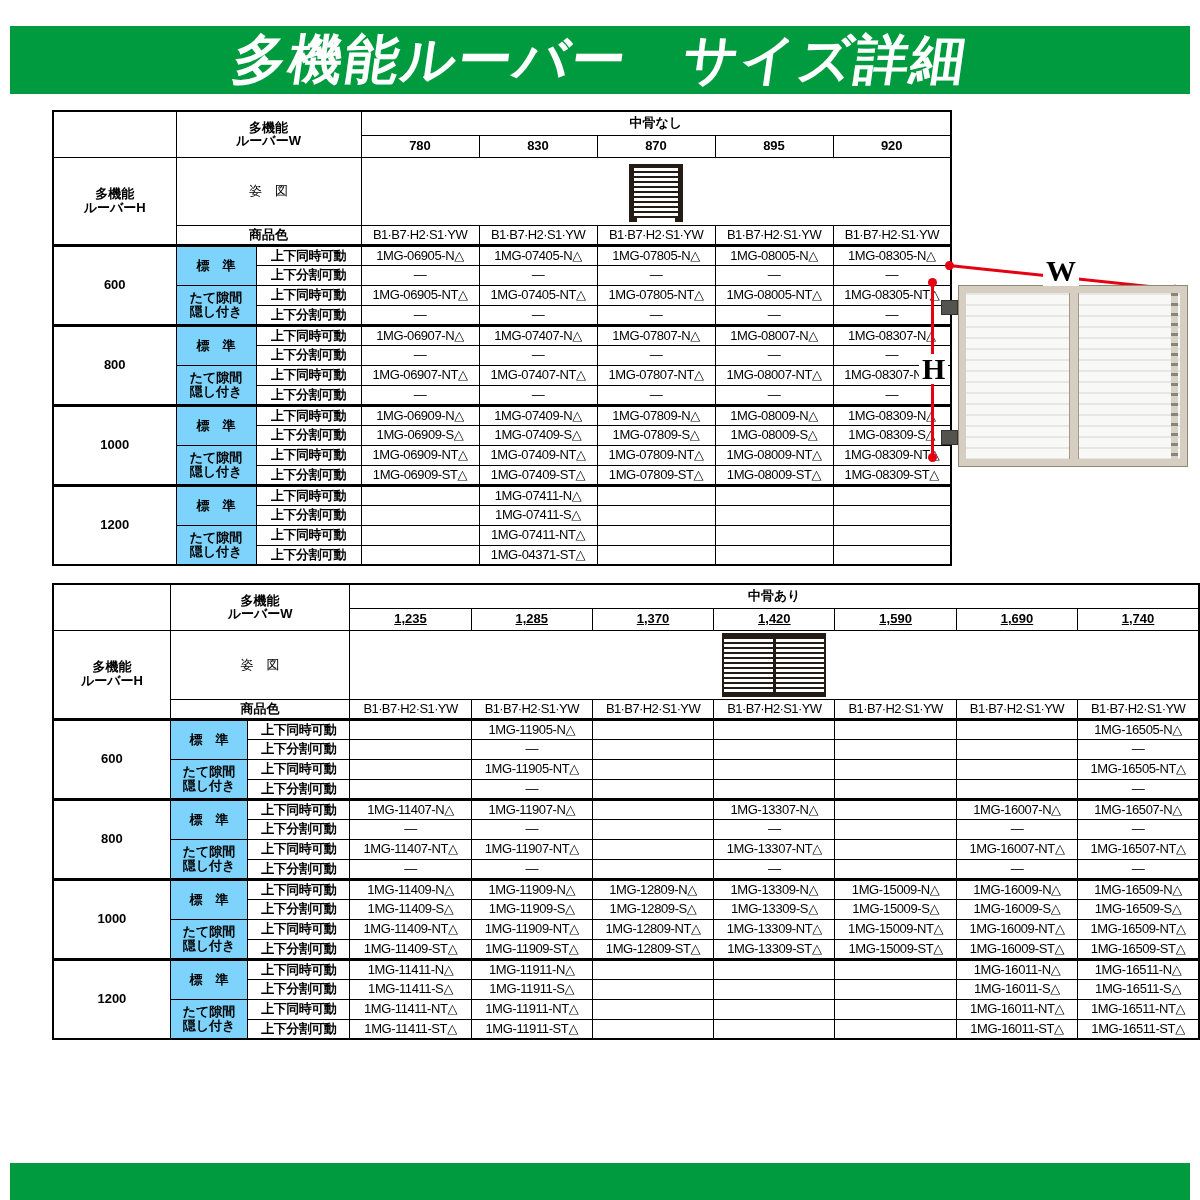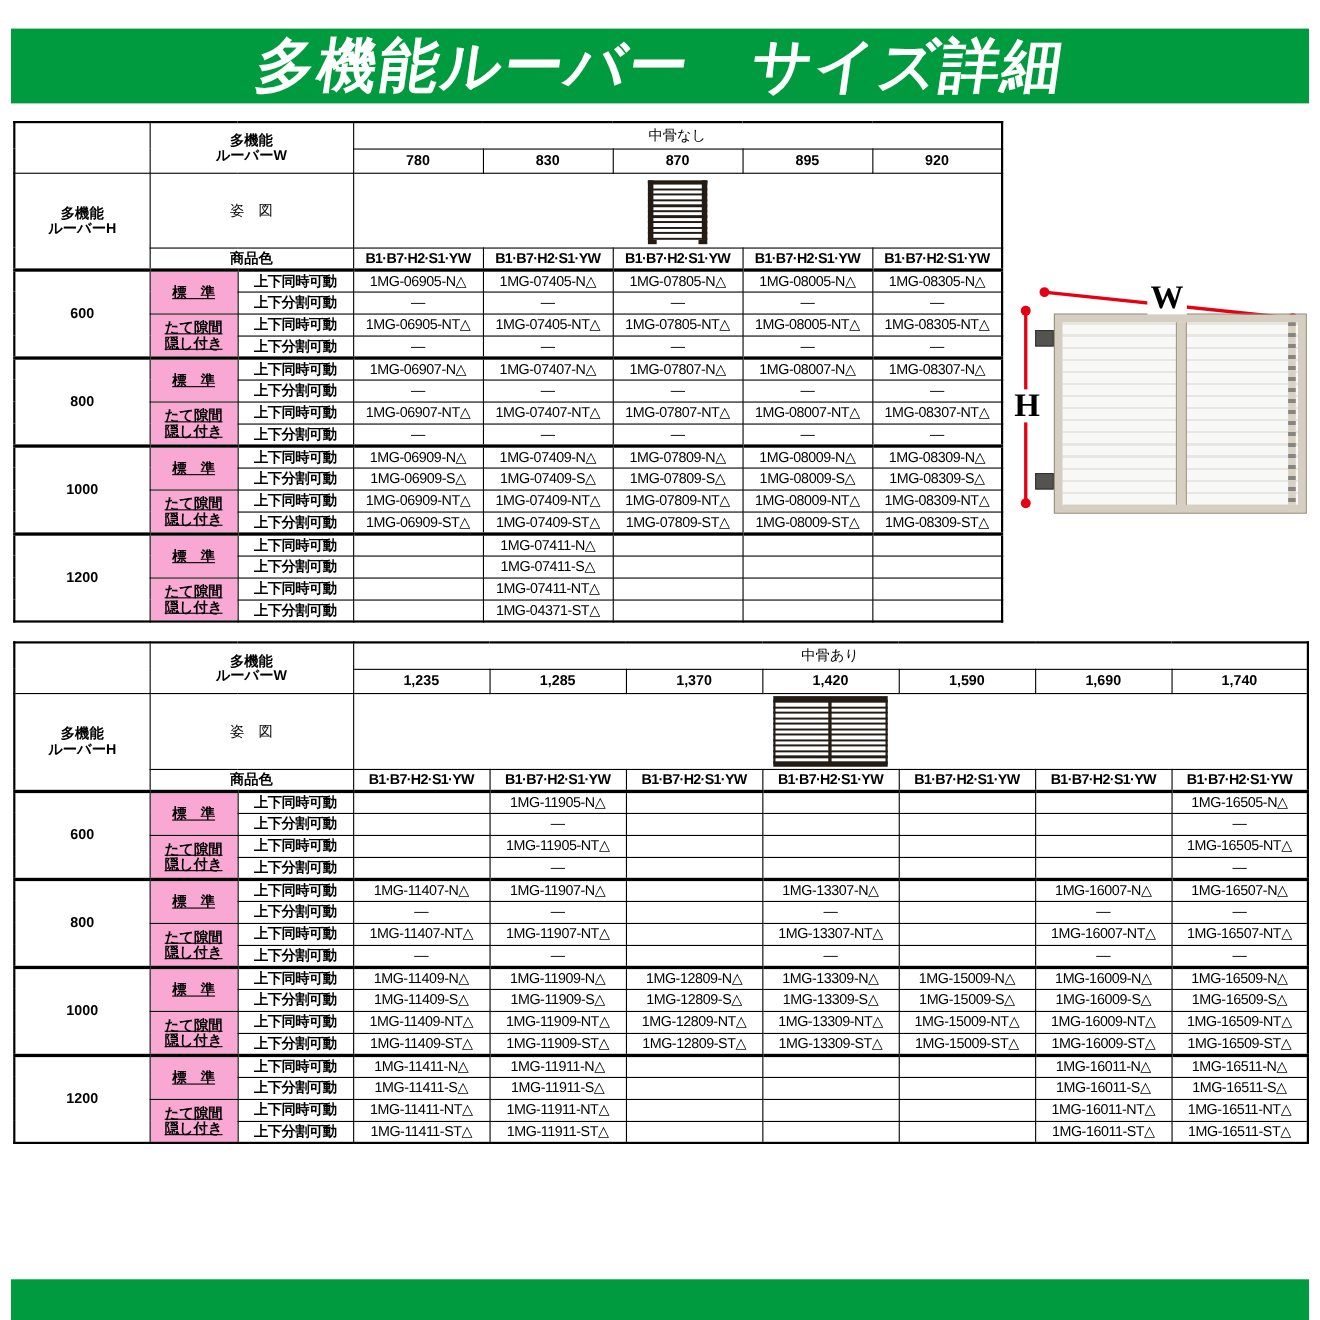--- a/index.html
+++ b/index.html
@@ -10,34 +10,34 @@
   .banner{position:absolute;left:10px;top:26px;width:1180px;height:68px;background:#009B3F;
           display:flex;align-items:center;justify-content:center;}
   .banner .title{color:#fff;font-size:54px;font-weight:bold;letter-spacing:2px;
                  transform:skewX(-8deg);white-space:nowrap;}
   .bottom-bar{position:absolute;left:10px;top:1163px;width:1180px;height:37px;background:#009B3F;}
 
   
   .twrap{position:absolute;}
   #table1{left:12px;top:110px;}
   #table2{left:12px;top:583px;}
-  table.sz{border-collapse:collapse;table-layout:fixed;border:2px solid #000;}
+  table.sz{border-collapse:collapse;table-layout:fixed;border:2px solid #000;margin-left:40px;}
   table.sz td{border:1px solid #000;padding:0;text-align:center;vertical-align:middle;
               white-space:nowrap;overflow:hidden;font-size:13px;line-height:1.05;}
-  .grp{font-weight:normal;font-size:16px;border-left:2px solid #000;}
+  .grp{font-weight:bold;font-size:16px;border-left:2px solid #000;}
   .wval{font-weight:bold;font-size:16px;border-left:2px solid #000;border-bottom:2px solid #000;}
   .whead,.hhead{font-weight:bold;font-size:15px;}
   .whead{border-bottom:2px solid #000;}
   .figlabel{font-weight:normal;font-size:15px;}
   .figcell{border-left:2px solid #000;}
   .clabel{font-weight:bold;font-size:14px;border-top:2px solid #000;}
-  .ccode{font-weight:bold;font-size:12px;letter-spacing:-0.6px;border-left:2px solid #000;
+  .ccode{font-weight:normal;font-size:12px;letter-spacing:-0.6px;border-left:2px solid #000;
          border-top:2px solid #000;}
   .hval{font-weight:bold;font-size:26px;}
-  .glabel{font-weight:bold;font-size:14.5px;background:#f9a8d4;text-decoration:underline;}
+  .glabel{font-weight:bold;font-size:14.5px;background:#7dd3fc;}
   .mlabel{font-weight:bold;font-size:14px;border-right:2px solid #000;letter-spacing:-0.5px;}
   .code{font-size:12.5px;letter-spacing:-0.4px;border-left:2px solid #000;}
   .btop{border-top:3px solid #000 !important;}
   .dtop{border-top:1px dashed #000;}
   .dbot{border-bottom:1px dashed #000;}
 
   
   .icon-single{width:44px;height:52px;margin:2px auto;position:relative;
       border-left:5px solid #241c14;border-right:5px solid #241c14;border-top:2px solid #241c14;
       background:repeating-linear-gradient(180deg,#241c14 0 2px,#fff 2px 5px);}
@@ -280,21 +280,21 @@
           <col style="width: 124px;">
           <col style="width: 124px;">
           <col style="width: 124px;">
         </colgroup>
         <tbody>
           <tr style="height: 24px;">
             <td rowspan="2"></td>
             <td rowspan="2" colspan="2" class="whead">多機能<br>ルーバーW</td>
             <td colspan="7" class="grp">中骨あり</td>
           </tr>
-          <tr style="height: 22px;">
+          <tr style="height: 22px; text-decoration: underline;">
             <td class="wval">1,235</td>
             <td class="wval">1,285</td>
             <td class="wval">1,370</td>
             <td class="wval">1,420</td>
             <td class="wval">1,590</td>
             <td class="wval">1,690</td>
             <td class="wval">1,740</td>
           </tr>
           <tr style="height: 68px;">
             <td rowspan="2" class="hhead">多機能<br>ルーバーH</td>

